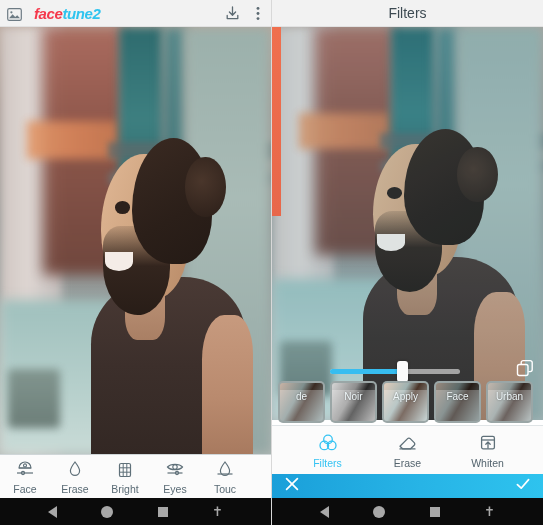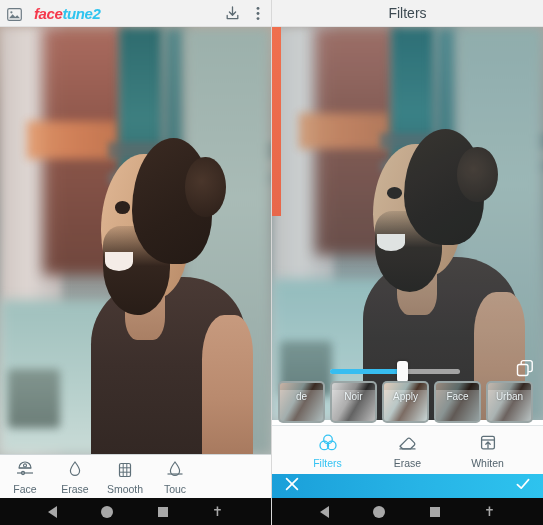--- a/index.html
+++ b/index.html
@@ -317,21 +317,32 @@
         </span>
         <div class="tool-lbl">Erase</div>
       </div>
       <div class="tool">
         <span class="tool-ico">
           <svg width="24" height="22" viewBox="0 0 24 22">
             <rect x="6.5" y="4.5" width="11" height="13" rx="1.6" fill="none" stroke="#5f7079" stroke-width="1.2"></rect>
             <path d="M10.2 4.5 v13 M13.8 4.5 v13 M6.5 8.8 h11 M6.5 13.2 h11" stroke="#5f7079" stroke-width="1"></path>
           </svg>
         </span>
-        <div class="tool-lbl">Smooth</div>
+        <div class="tool-lbl">Bright</div>
+      </div>
+      <div class="tool">
+        <span class="tool-ico">
+          <svg width="24" height="22" viewBox="0 0 24 22">
+            <path d="M4.5 8 C7.4 4.4 16.6 4.4 19.5 8 C16.6 11.6 7.4 11.6 4.5 8 z" fill="none" stroke="#5f7079" stroke-width="1.2"></path>
+            <circle cx="12" cy="8" r="2.2" fill="none" stroke="#5f7079" stroke-width="1.1"></circle>
+            <path d="M4.5 14 h15" stroke="#5f7079" stroke-width="1.2"></path>
+            <circle cx="14" cy="14" r="1.6" fill="none" stroke="#5f7079" stroke-width="1.1"></circle>
+          </svg>
+        </span>
+        <div class="tool-lbl">Eyes</div>
       </div>
       <div class="tool">
         <span class="tool-ico">
           <svg width="24" height="22" viewBox="0 0 24 22">
             <path d="M12 3 C8.6 7.4 7.4 9.6 7.4 11.8 a4.6 4.6 0 0 0 9.2 0 C16.6 9.6 15.4 7.4 12 3 z" fill="none" stroke="#5f7079" stroke-width="1.2"></path>
             <path d="M4.5 15 h15" stroke="#5f7079" stroke-width="1.2"></path>
           </svg>
         </span>
         <div class="tool-lbl">Touc</div>
       </div>

